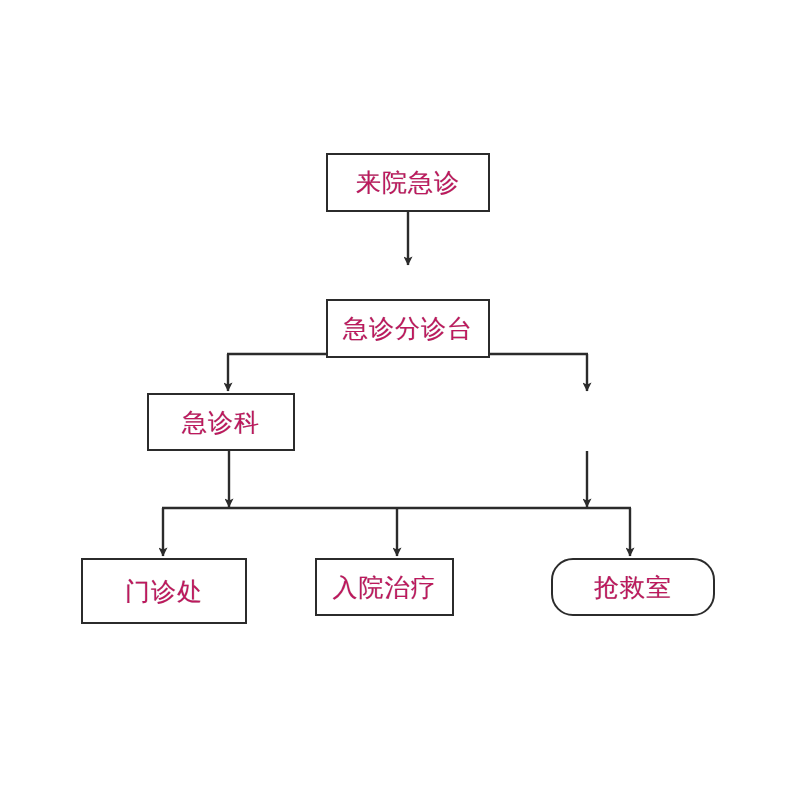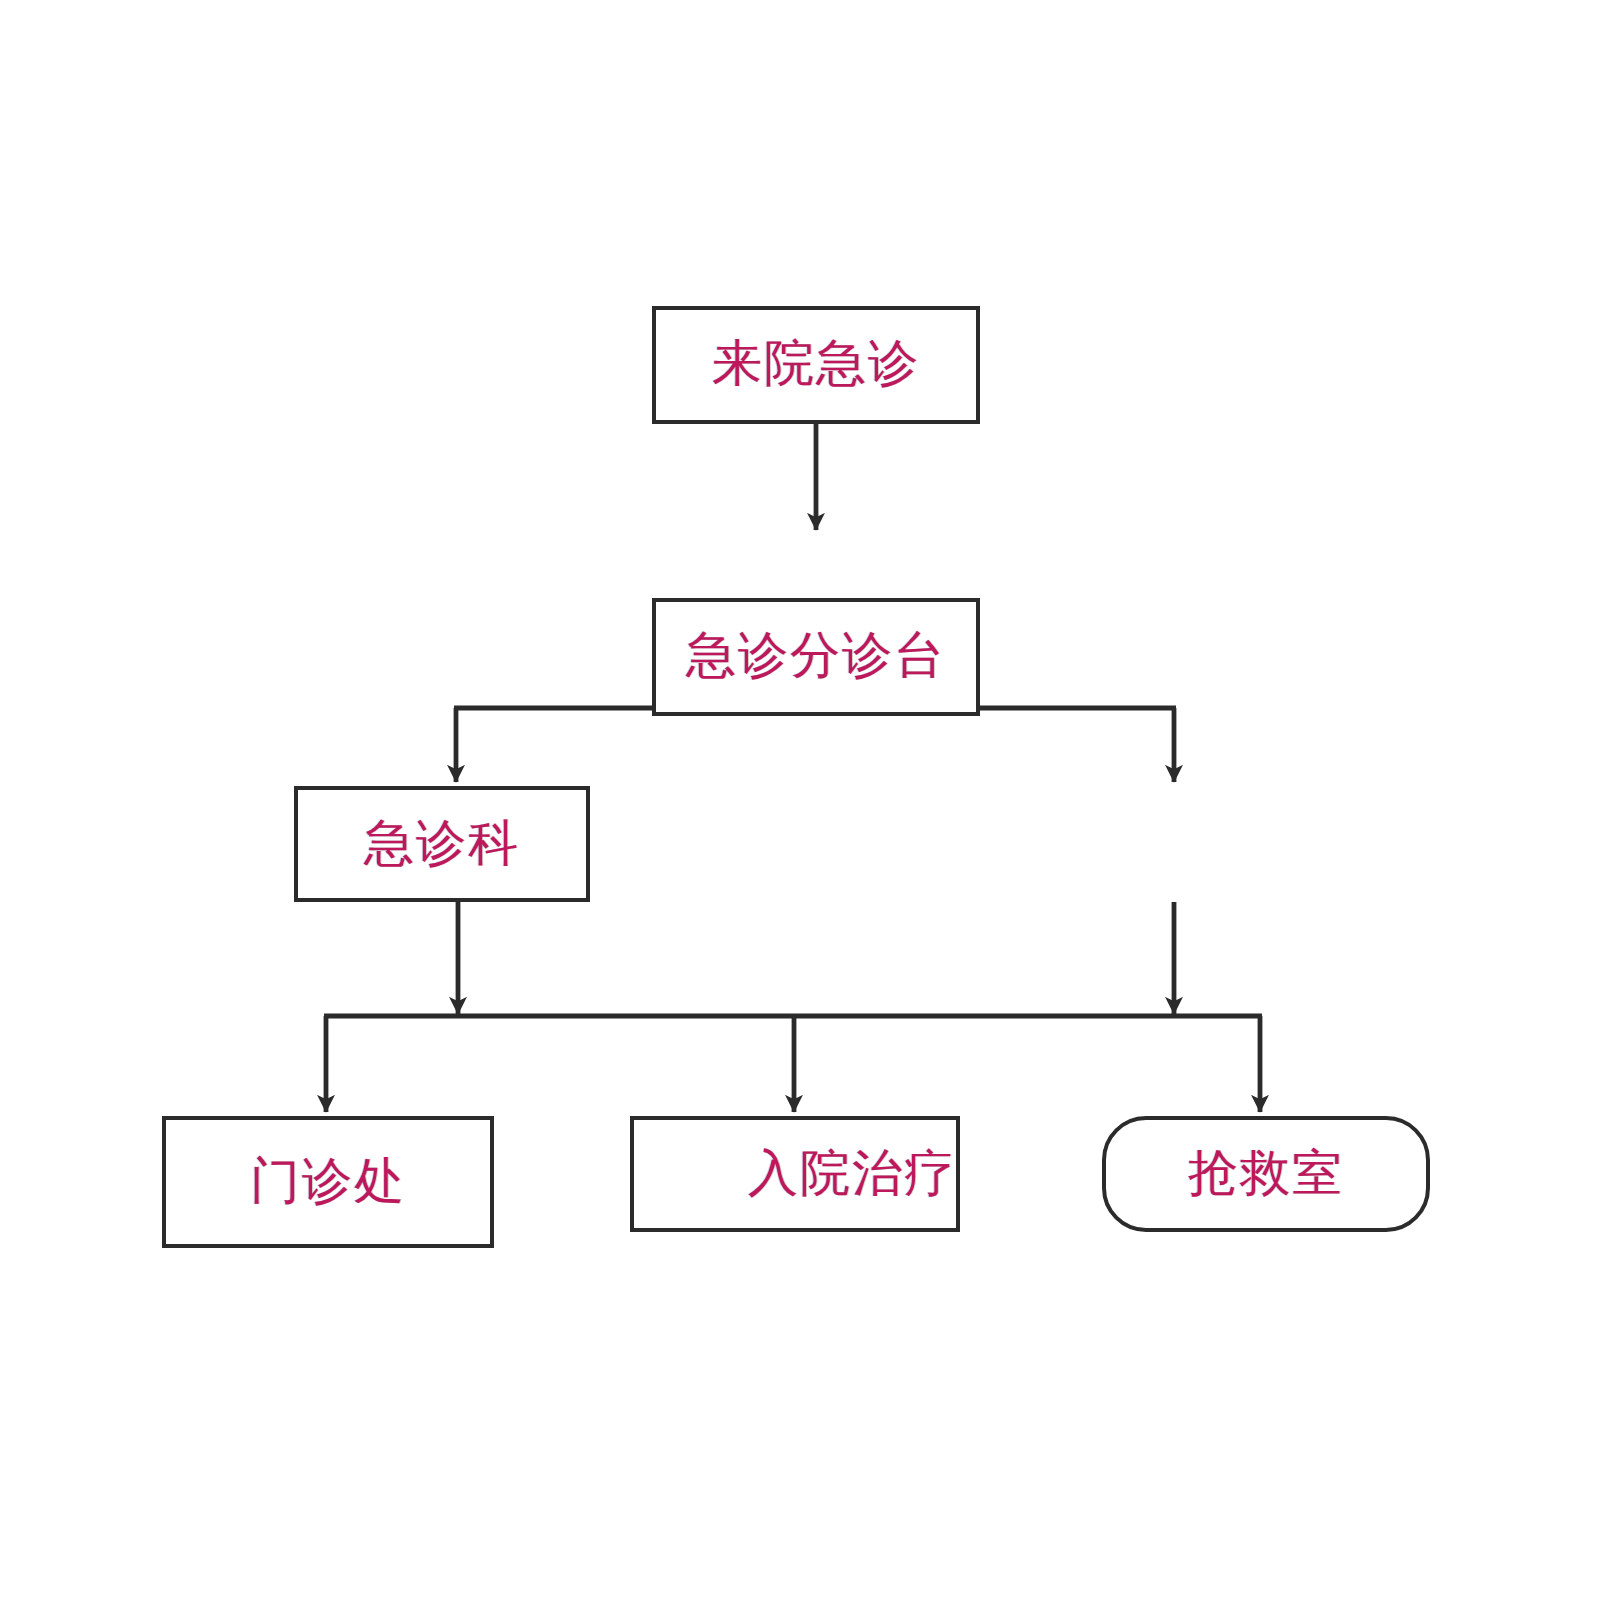--- a/index.html
+++ b/index.html
@@ -93,21 +93,21 @@
 
   <div class="node" style="left:147px; top:393px; width:148px; height:58px;">
     <span class="node-label">急诊科</span>
   </div>
 
 
   <div class="node" style="left:81px; top:558px; width:166px; height:66px;font-family:Liberation Serif, serif;">
     <span class="node-label">门诊处</span>
   </div>
 
-  <div class="node" style="left:315px; top:558px; width:165px; height:58px;justify-content:flex-end;">
+  <div class="node" style="left:315px; top:558px; width:139px; height:58px;">
     <span class="node-label">入院治疗</span>
   </div>
 
   <div class="node" style="left:551px; top:558px; width:164px; height:58px;border-radius:22px;">
     <span class="node-label">抢救室</span>
   </div>
 
 </div>
 
 </body></html>

